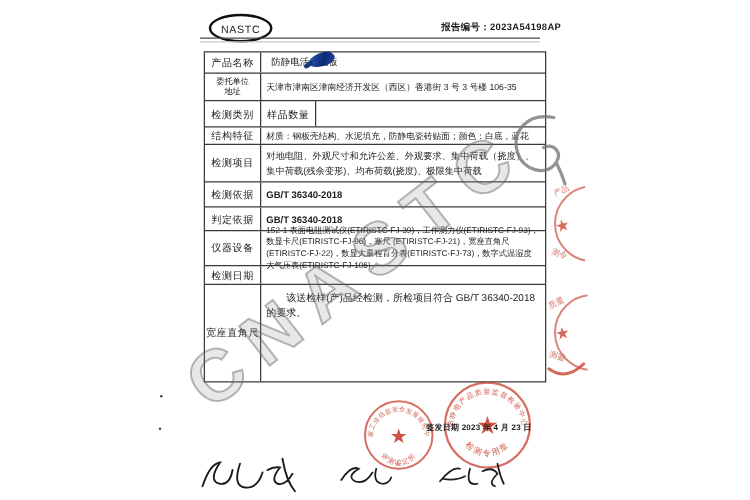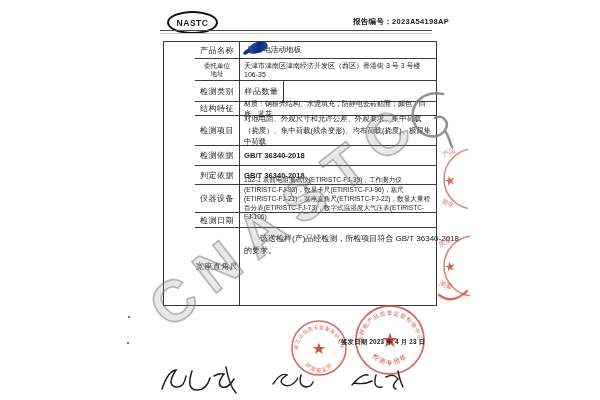--- a/index.html
+++ b/index.html
@@ -7,36 +7,36 @@
     width:600px;height:400px;background:#ffffff;position:relative;overflow:hidden;
     font-family:"Liberation Sans","DejaVu Sans",sans-serif;color:#1b1b1b;
     -webkit-font-smoothing:antialiased;
   }
   .page{position:absolute;inset:0;}
   
   .logo{
     position:absolute;left:167px;top:11px;width:47px;height:19px;
     border:2px solid #101010;border-radius:50%;
     display:flex;align-items:center;justify-content:center;
-    font-size:8.5px;font-weight:bold;letter-spacing:.5px;background:#fff;z-index:2;
+    font-size:8.5px;font-weight:normal;letter-spacing:.5px;background:#fff;z-index:2;
   }
   .report-no{position:absolute;left:353px;top:17px;font-size:7.5px;font-weight:bold;letter-spacing:.3px;z-index:2;}
   .header-line{position:absolute;left:160px;top:30px;width:272px;height:0;border-top:1.6px solid #4a4a4a;z-index:2;}
   .header-line2{position:absolute;left:160px;top:33px;width:272px;height:0;border-top:1px solid #c9c9c9;z-index:2;}
   
   .watermark{
     position:absolute;left:105px;top:180px;width:360px;text-align:center;
     transform:rotate(-38deg);
     font-size:58px;font-weight:700;letter-spacing:14px;
     color:rgba(140,140,140,0.20);
     -webkit-text-stroke:1.6px rgba(100,100,100,0.45);
     z-index:5;pointer-events:none;
   }
   
-  .tbl{position:absolute;left:163px;top:41px;width:274px;border:1px solid #3a3a3a;box-sizing:border-box;z-index:1;background:transparent;padding-left:31px;}
+  .tbl{position:absolute;left:163px;top:41px;width:274px;border:1px solid #3a3a3a;box-sizing:border-box;z-index:1;background:transparent;}
   .row{display:flex;border-bottom:1px solid #3a3a3a;box-sizing:border-box;align-items:stretch;}
   .row:last-child{border-bottom:none;}
   .lc{width:45px;flex:0 0 45px;border-right:1px solid #3a3a3a;display:flex;flex-direction:column;
       align-items:center;justify-content:center;font-size:8px;letter-spacing:.5px;text-align:center;box-sizing:border-box;}
   .lc2{width:44px;flex:0 0 44px;border-right:1px solid #3a3a3a;display:flex;align-items:center;justify-content:center;
       font-size:8px;letter-spacing:.5px;text-align:center;box-sizing:border-box;}
   .vc{flex:1 1 auto;display:flex;align-items:center;font-size:7.6px;padding:0 4px;box-sizing:border-box;}
   .vc.c{justify-content:center;text-align:center;}
   .vc.b1{flex:0 0 85px;border-right:1px solid #3a3a3a;}
   .small{font-size:6.5px;line-height:1.15;letter-spacing:0;}

